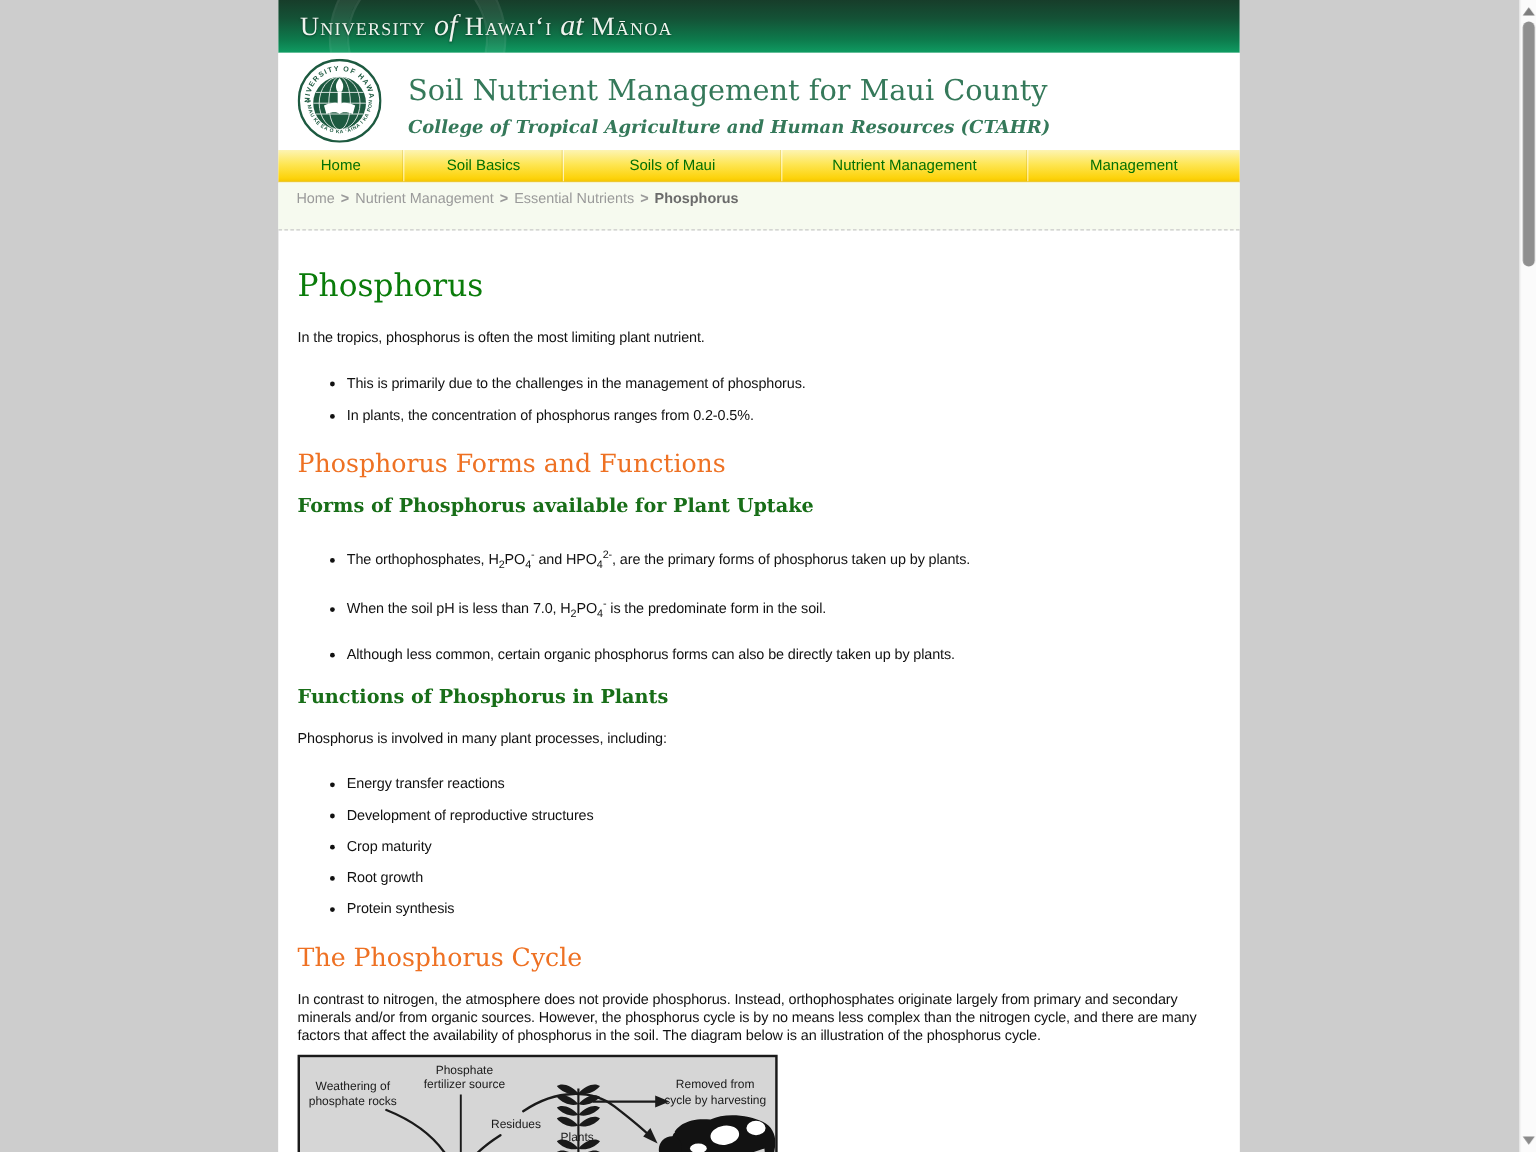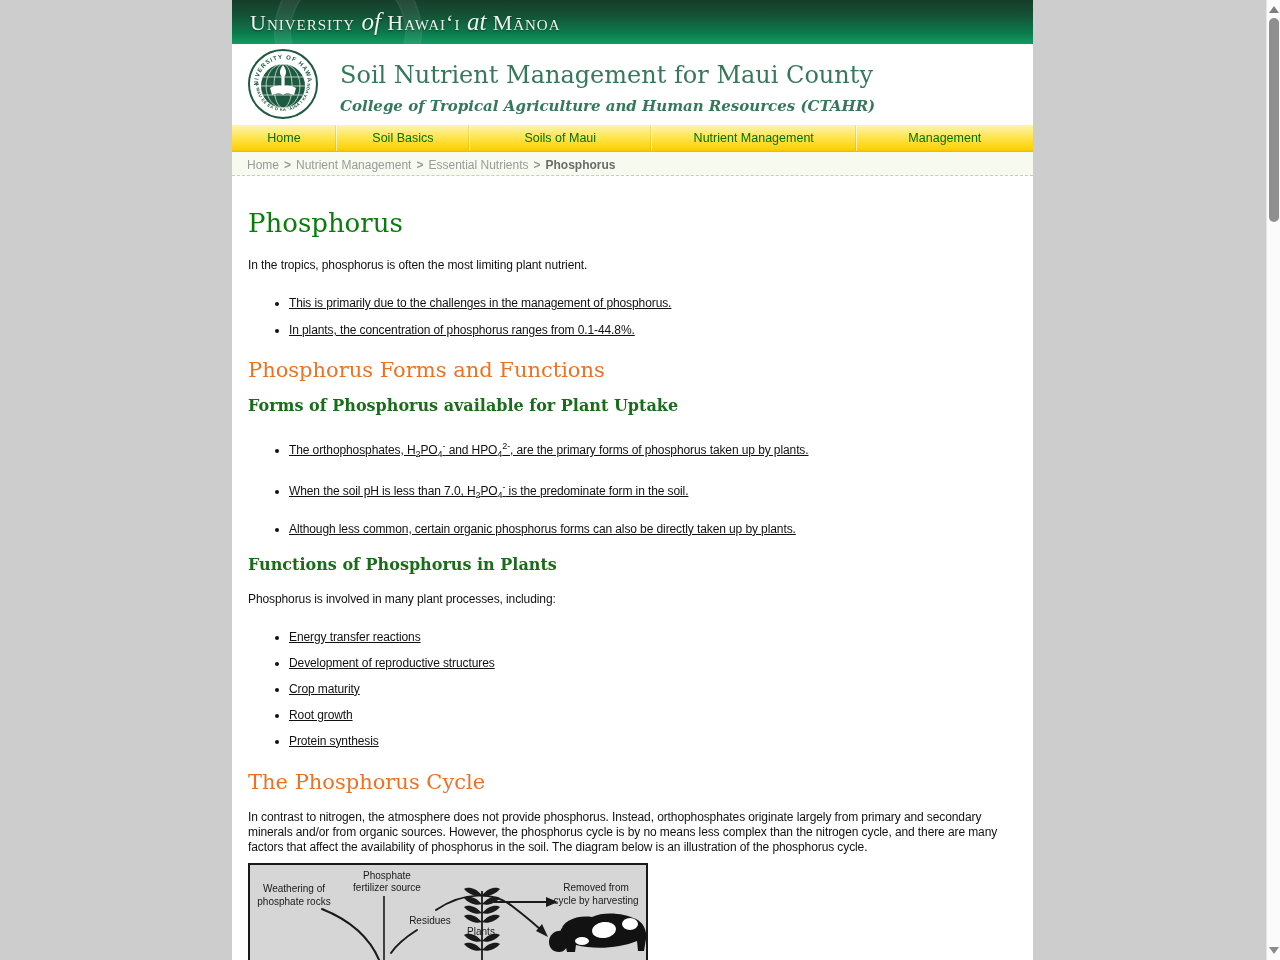--- a/index.html
+++ b/index.html
@@ -48,21 +48,21 @@
     line-height:26px; text-align:center; font-size:12.5px; color:#037003;
     border-right:1px solid rgba(255,255,255,0.65);
     box-shadow:inset -1px 0 0 rgba(196,154,0,0.25);
     cursor:pointer;
   }
   .nav-item:last-child { border-right:none; box-shadow:none; }
   .w1{width:13.1%}.w2{width:16.6%}.w3{width:22.7%}.w4{width:25.6%}.w5{width:22%}
 
   
   .breadcrumb {
-    height:24px; line-height:27px; background:#f6faef; padding-left:15px;
+    height:40px; line-height:27px; background:#f6faef; padding-left:15px;
     font-size:12px; color:#9a9a9a; border-bottom:1px dashed #c9c9c9;
   }
   .crumb-link { color:#9a9a9a; cursor:pointer; }
   .crumb-sep { margin:0 5px; font-weight:bold; color:#9a9a9a; }
   .crumb-current { color:#6b6b6b; font-weight:bold; }
 
   
   .content { padding:0 16px 60px 16px; min-height:800px; background:#fff; color:#111; }
   .content h1 {
     margin-top:33px; font-family:"DejaVu Serif", serif; font-weight:normal;
@@ -71,21 +71,21 @@
   .content h2 {
     font-family:"DejaVu Serif", serif; font-weight:normal;
     font-size:21px; line-height:24px; color:#ee7123;
   }
   .content h3 {
     font-family:"DejaVu Serif", serif; font-weight:bold;
     font-size:16px; line-height:20px; color:#186e18;
   }
   .content p, .content li { font-size:12px; letter-spacing:-0.1px; }
   .content p { line-height:15px; }
-  .content ul { padding-left:41px; list-style:disc;text-decoration:underline; }
+  .content ul { padding-left:41px; list-style:disc; }
   .content li { line-height:15px; margin-bottom:12px; }
   sub { font-size:9px; }
   sup { font-size:9px; }
 
   .mt-intro-p { margin-top:21px; }
   .mt-intro-ul { margin-top:23px; }
   .mt-h2-forms { margin-top:20px; }
   .mt-h3-forms { margin-top:14px; }
   .mt-forms-ul { margin-top:21px; }
   .forms-ul li { margin-bottom:14px; line-height:19px; }
@@ -173,21 +173,21 @@
     <span class="crumb-link">Home</span><span class="crumb-sep">&gt;</span><span class="crumb-link">Nutrient Management</span><span class="crumb-sep">&gt;</span><span class="crumb-link">Essential Nutrients</span><span class="crumb-sep">&gt;</span><span class="crumb-current">Phosphorus</span>
   </div>
 
   <div class="content">
     <h1>Phosphorus</h1>
 
     <p class="mt-intro-p">In the tropics, phosphorus is often the most limiting plant nutrient.</p>
 
     <ul class="mt-intro-ul">
       <li>This is primarily due to the challenges in the management of phosphorus.</li>
-      <li>In plants, the concentration of phosphorus ranges from 0.1-44.8%.</li>
+      <li>In plants, the concentration of phosphorus ranges from 0.2-0.5%.</li>
     </ul>
 
     <h2 class="mt-h2-forms">Phosphorus Forms and Functions</h2>
 
     <h3 class="mt-h3-forms">Forms of Phosphorus available for Plant Uptake</h3>
 
     <ul class="mt-forms-ul forms-ul">
       <li><span>The orthophosphates, H</span><sub>2</sub><span>PO</span><sub>4</sub><sup>-</sup><span> and HPO</span><sub>4</sub><sup>2-</sup><span>, are the primary forms of phosphorus taken up by plants.</span></li>
       <li><span>When the soil pH is less than 7.0, H</span><sub>2</sub><span>PO</span><sub>4</sub><sup>-</sup><span> is the predominate form in the soil.</span></li>
       <li><span>Although less common, certain organic phosphorus forms can also be directly taken up by plants.</span></li>

